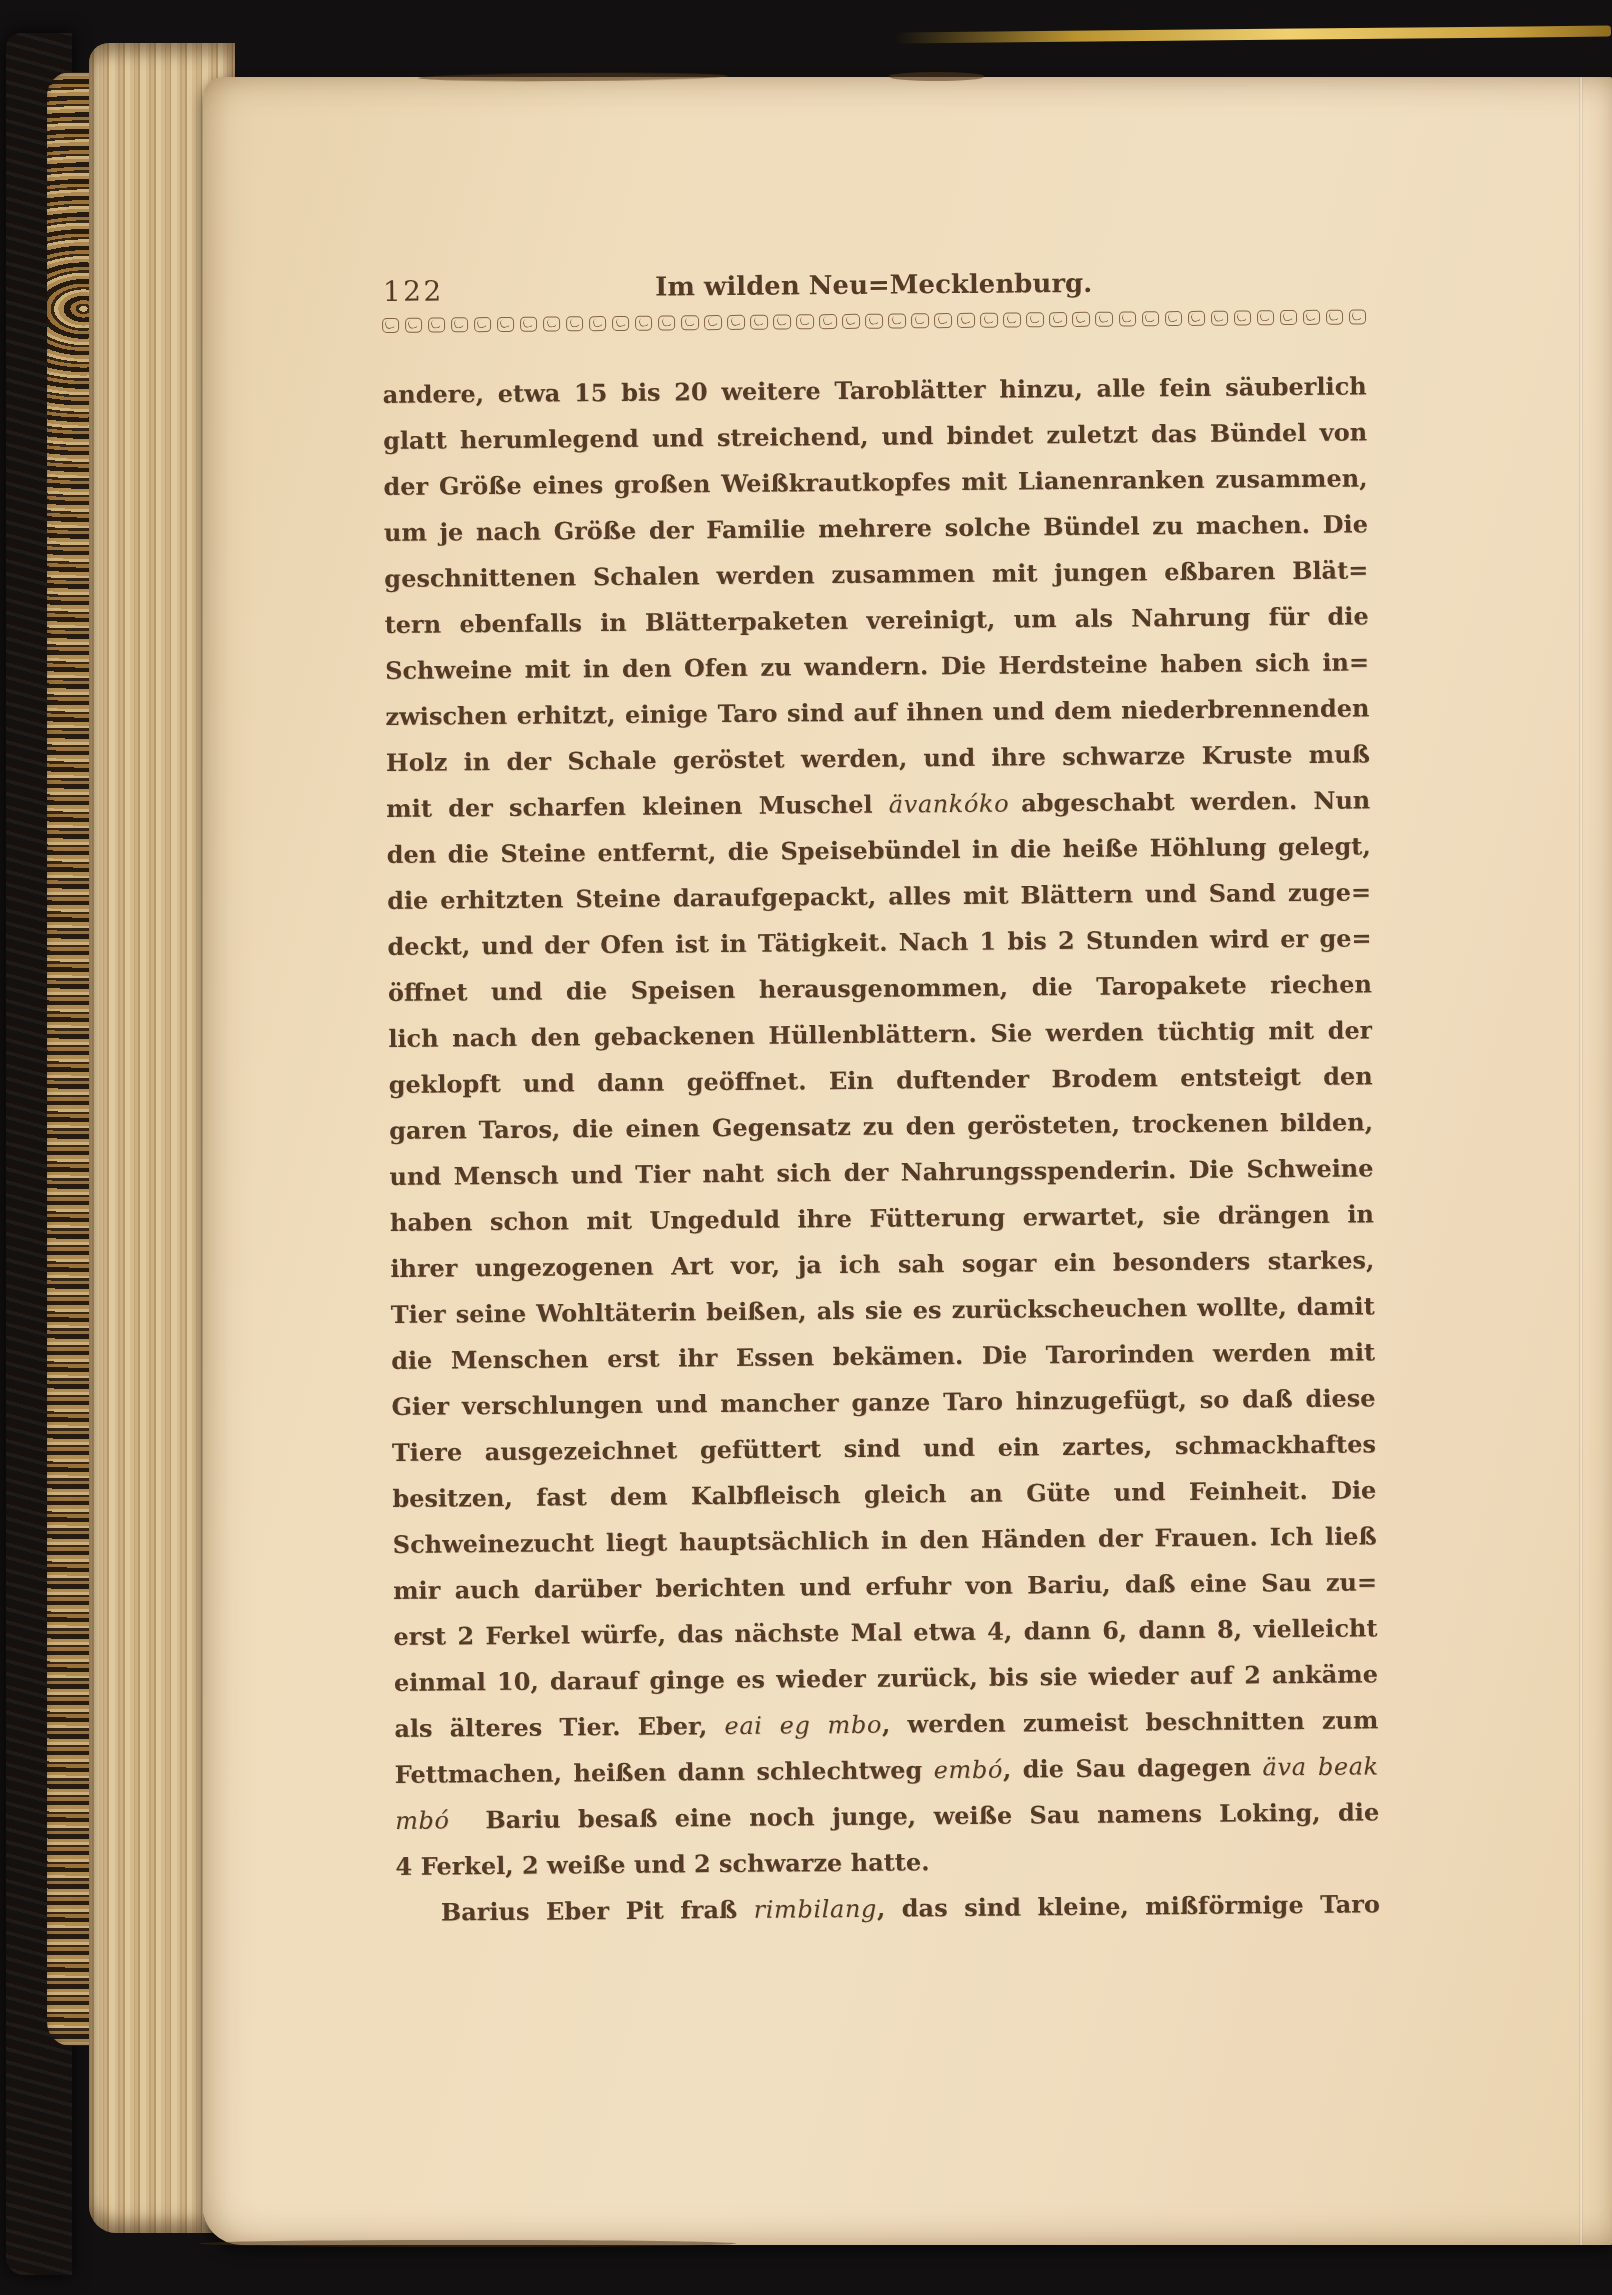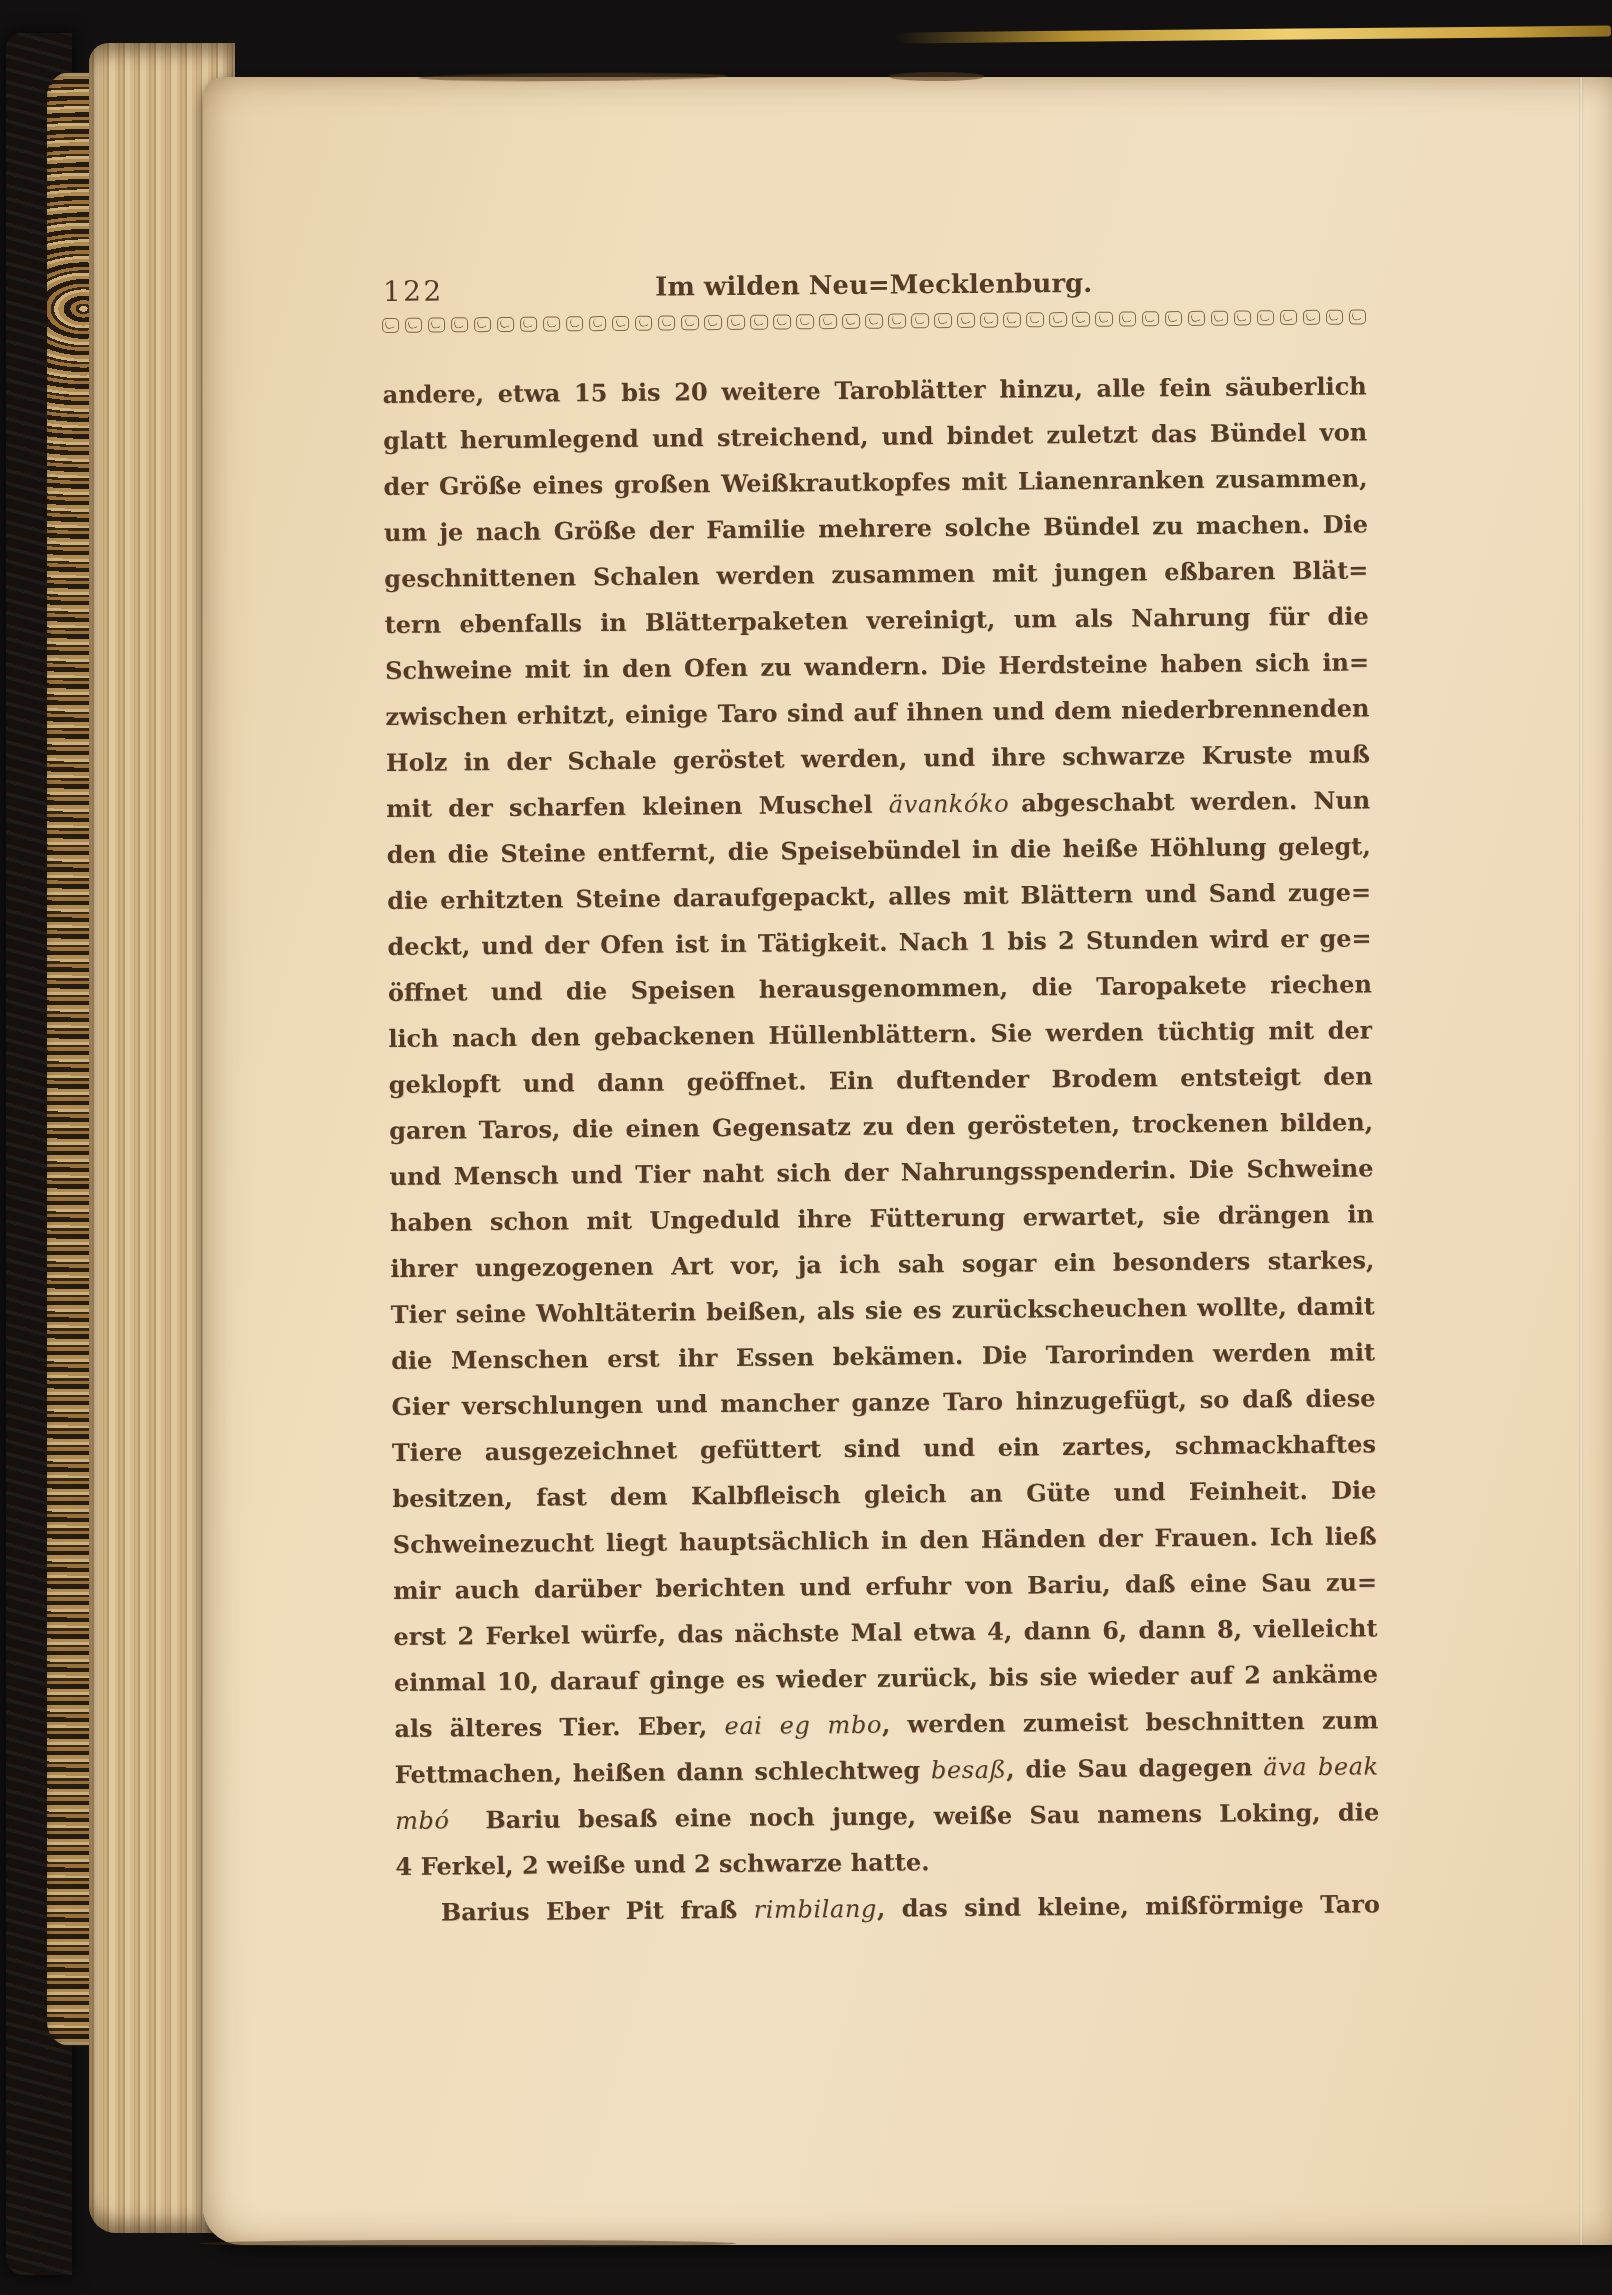--- a/index.html
+++ b/index.html
@@ -188,20 +188,20 @@
         <div class="line"><span>Tier seine Wohltäterin beißen, als sie es zurückscheuchen wollte, damit</span></div>
         <div class="line"><span>die Menschen erst ihr Essen bekämen. Die Tarorinden werden mit</span></div>
         <div class="line"><span>Gier verschlungen und mancher ganze Taro hinzugefügt, so daß diese</span></div>
         <div class="line"><span>Tiere ausgezeichnet gefüttert sind und ein zartes, schmackhaftes Fleisch</span></div>
         <div class="line"><span>besitzen, fast dem Kalbfleisch gleich an Güte und Feinheit. Die</span></div>
         <div class="line"><span>Schweinezucht liegt hauptsächlich in den Händen der Frauen. Ich ließ</span></div>
         <div class="line"><span>mir auch darüber berichten und erfuhr von Bariu, daß eine Sau zu=</span></div>
         <div class="line"><span>erst 2 Ferkel würfe, das nächste Mal etwa 4, dann 6, dann 8, vielleicht</span></div>
         <div class="line"><span>einmal 10, darauf ginge es wieder zurück, bis sie wieder auf 2 ankäme</span></div>
         <div class="line"><span>als älteres Tier. Eber, </span><span class="it">eai eg mbo</span><span>, werden zumeist beschnitten zum</span></div>
-        <div class="line"><span>Fettmachen, heißen dann schlechtweg </span><span class="it">besaß</span><span>, die Sau dagegen </span><span class="it">äva beak</span></div>
+        <div class="line"><span>Fettmachen, heißen dann schlechtweg </span><span class="it">embó</span><span>, die Sau dagegen </span><span class="it">äva beak</span></div>
         <div class="line"><span class="it">mbó</span><span>  Bariu besaß eine noch junge, weiße Sau namens Loking, die</span></div>
         <div class="line short"><span>4 Ferkel, 2 weiße und 2 schwarze hatte.</span></div>
         <div class="line indent"><span>Barius Eber Pit fraß </span><span class="it">rimbilang</span><span>, das sind kleine, mißförmige Taro</span></div>
       </div>
   </div>
 </div>
 
 
 </body></html>

